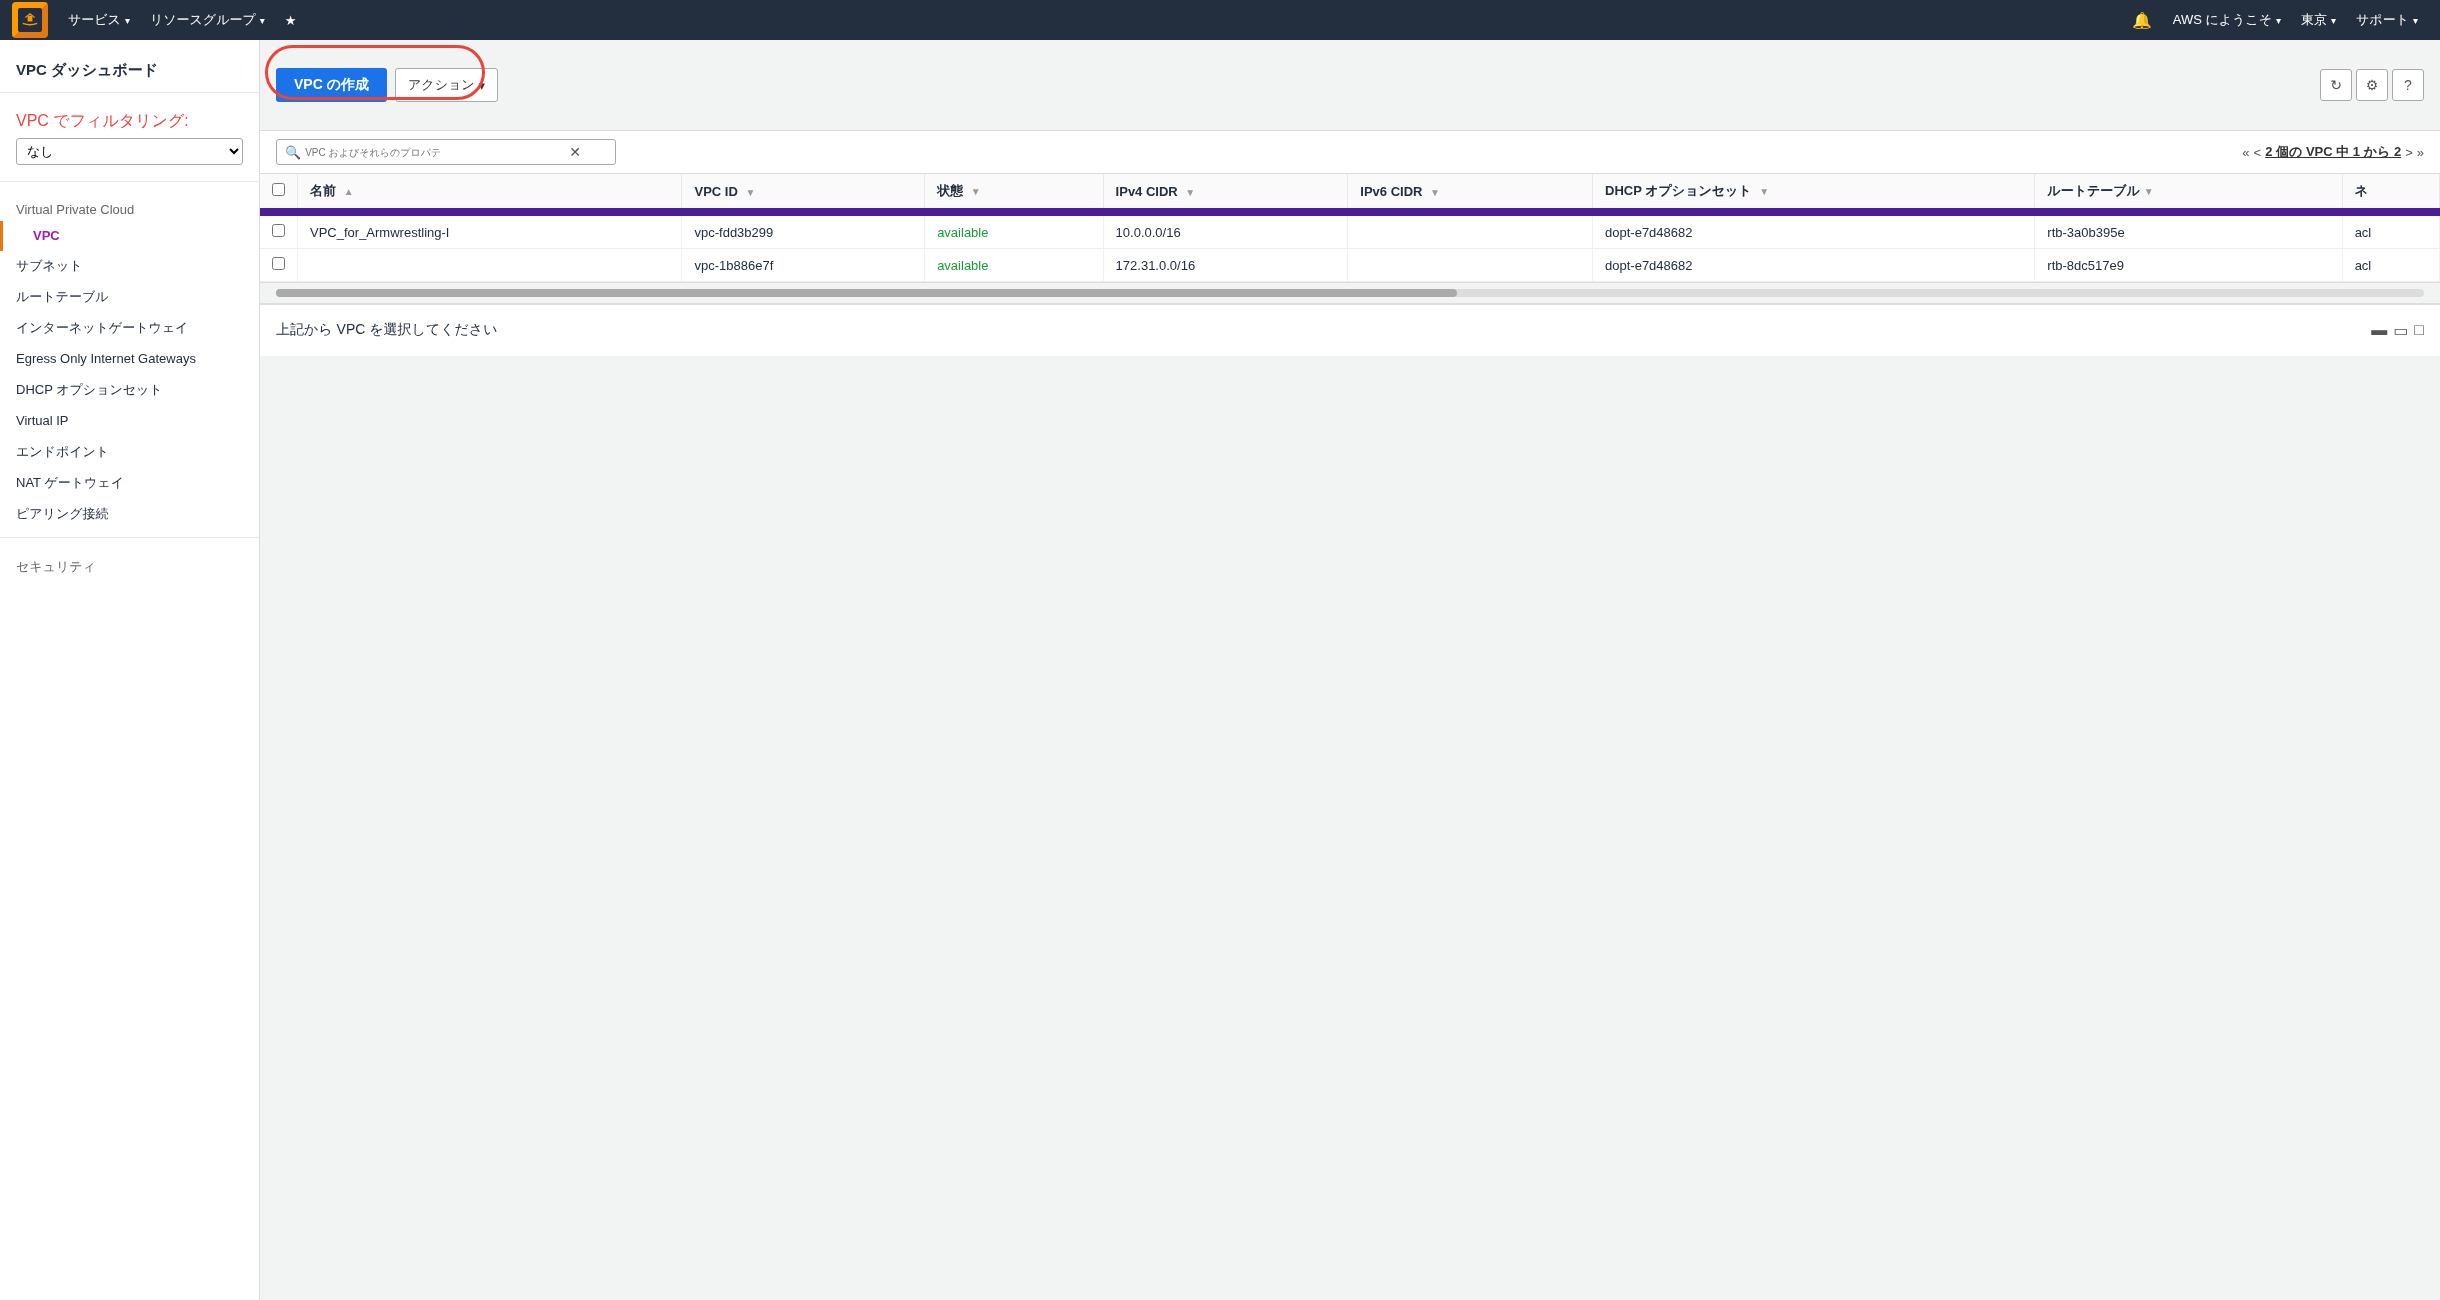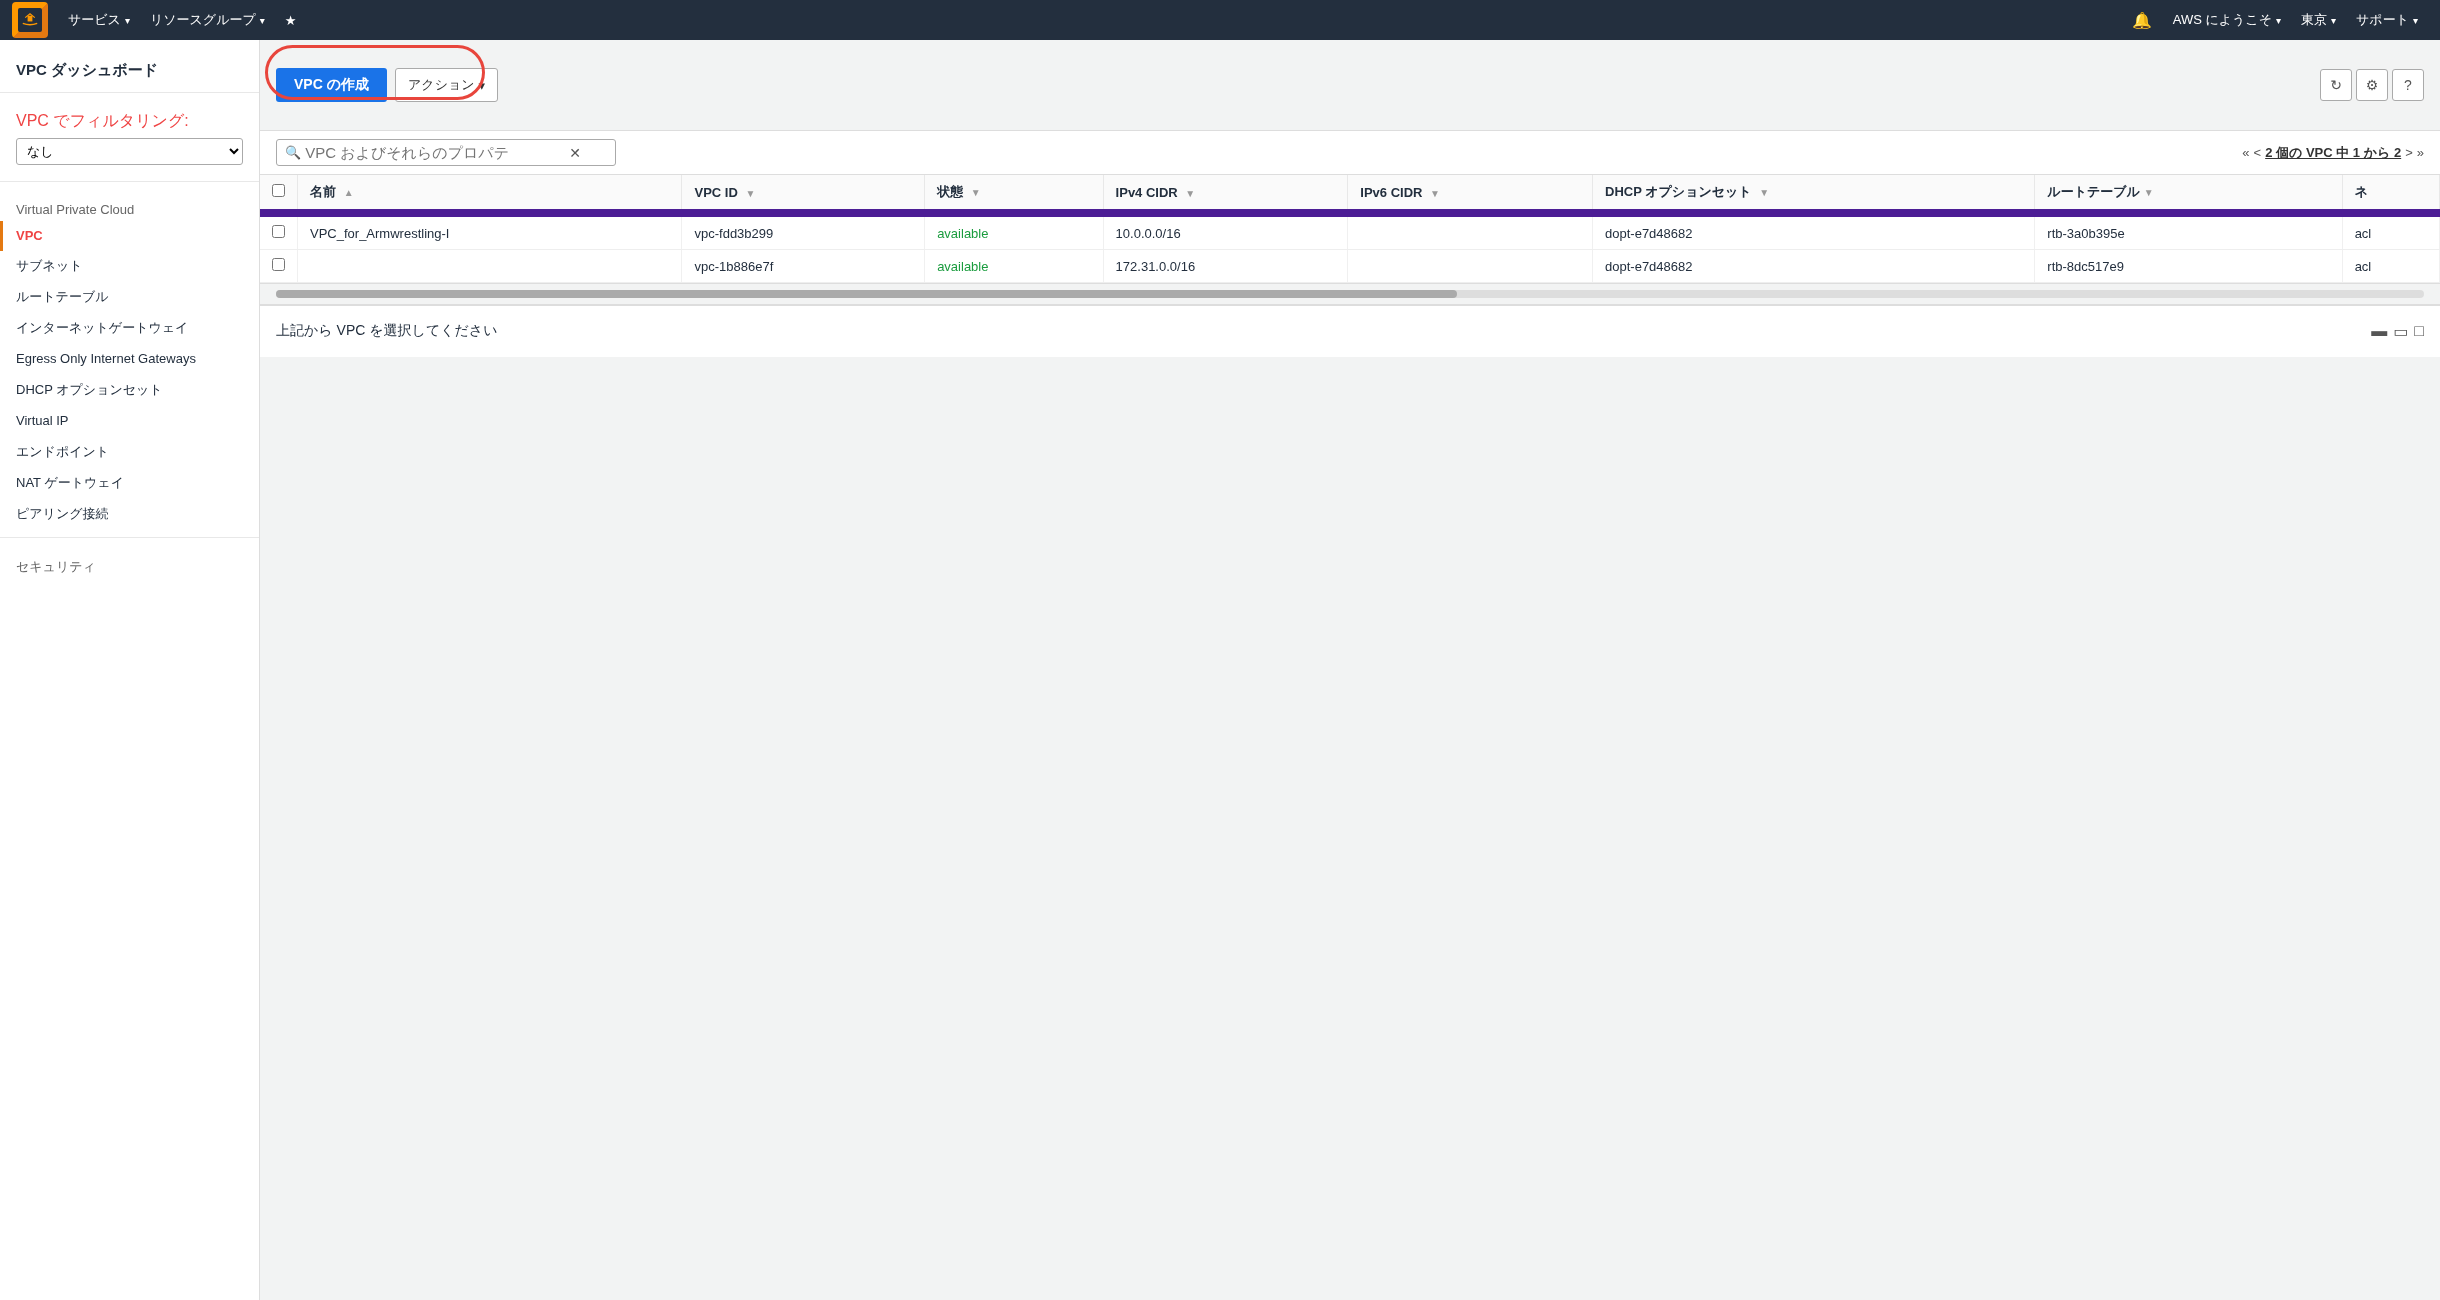--- a/index.html
+++ b/index.html
@@ -93,23 +93,23 @@
     .sidebar-item {
       font-size: 13px;
       color: #232f3e;
       padding: 7px 16px;
       cursor: pointer;
       display: block;
       line-height: 1.3;
     }
     .sidebar-item.active {
       border-left: 3px solid #e47911;
-      padding-left: 13px;
+      padding-left: 30px;
       font-weight: bold;
-      color: #ef4444;
+      color: #a21caf;
     }
     .sidebar-divider {
       border: none;
       border-top: 1px solid #e8e8e8;
       margin: 8px 0;
     }
 
     
     .main-content {
       flex: 1;
@@ -184,21 +184,21 @@
     }
     .filter-input-wrap {
       display: flex; align-items: center;
       border: 1px solid #aaa;
       border-radius: 3px;
       padding: 4px 8px;
       background: #fff;
       width: 340px;
     }
     .filter-input-wrap input {
-      border: none; outline: none; font-size: 15px; background: transparent; width: 260px;
+      border: none; outline: none; font-size: 10px; background: transparent; width: 260px;
     }
     .filter-clear {
       cursor: pointer; color: #555; margin-left: 4px; font-size: 14px;
     }
     .filter-pagination {
       font-size: 13px;
       color: #333;
       display: flex; align-items: center; gap: 4px;
     }
     .filter-pagination .pag-bold {

